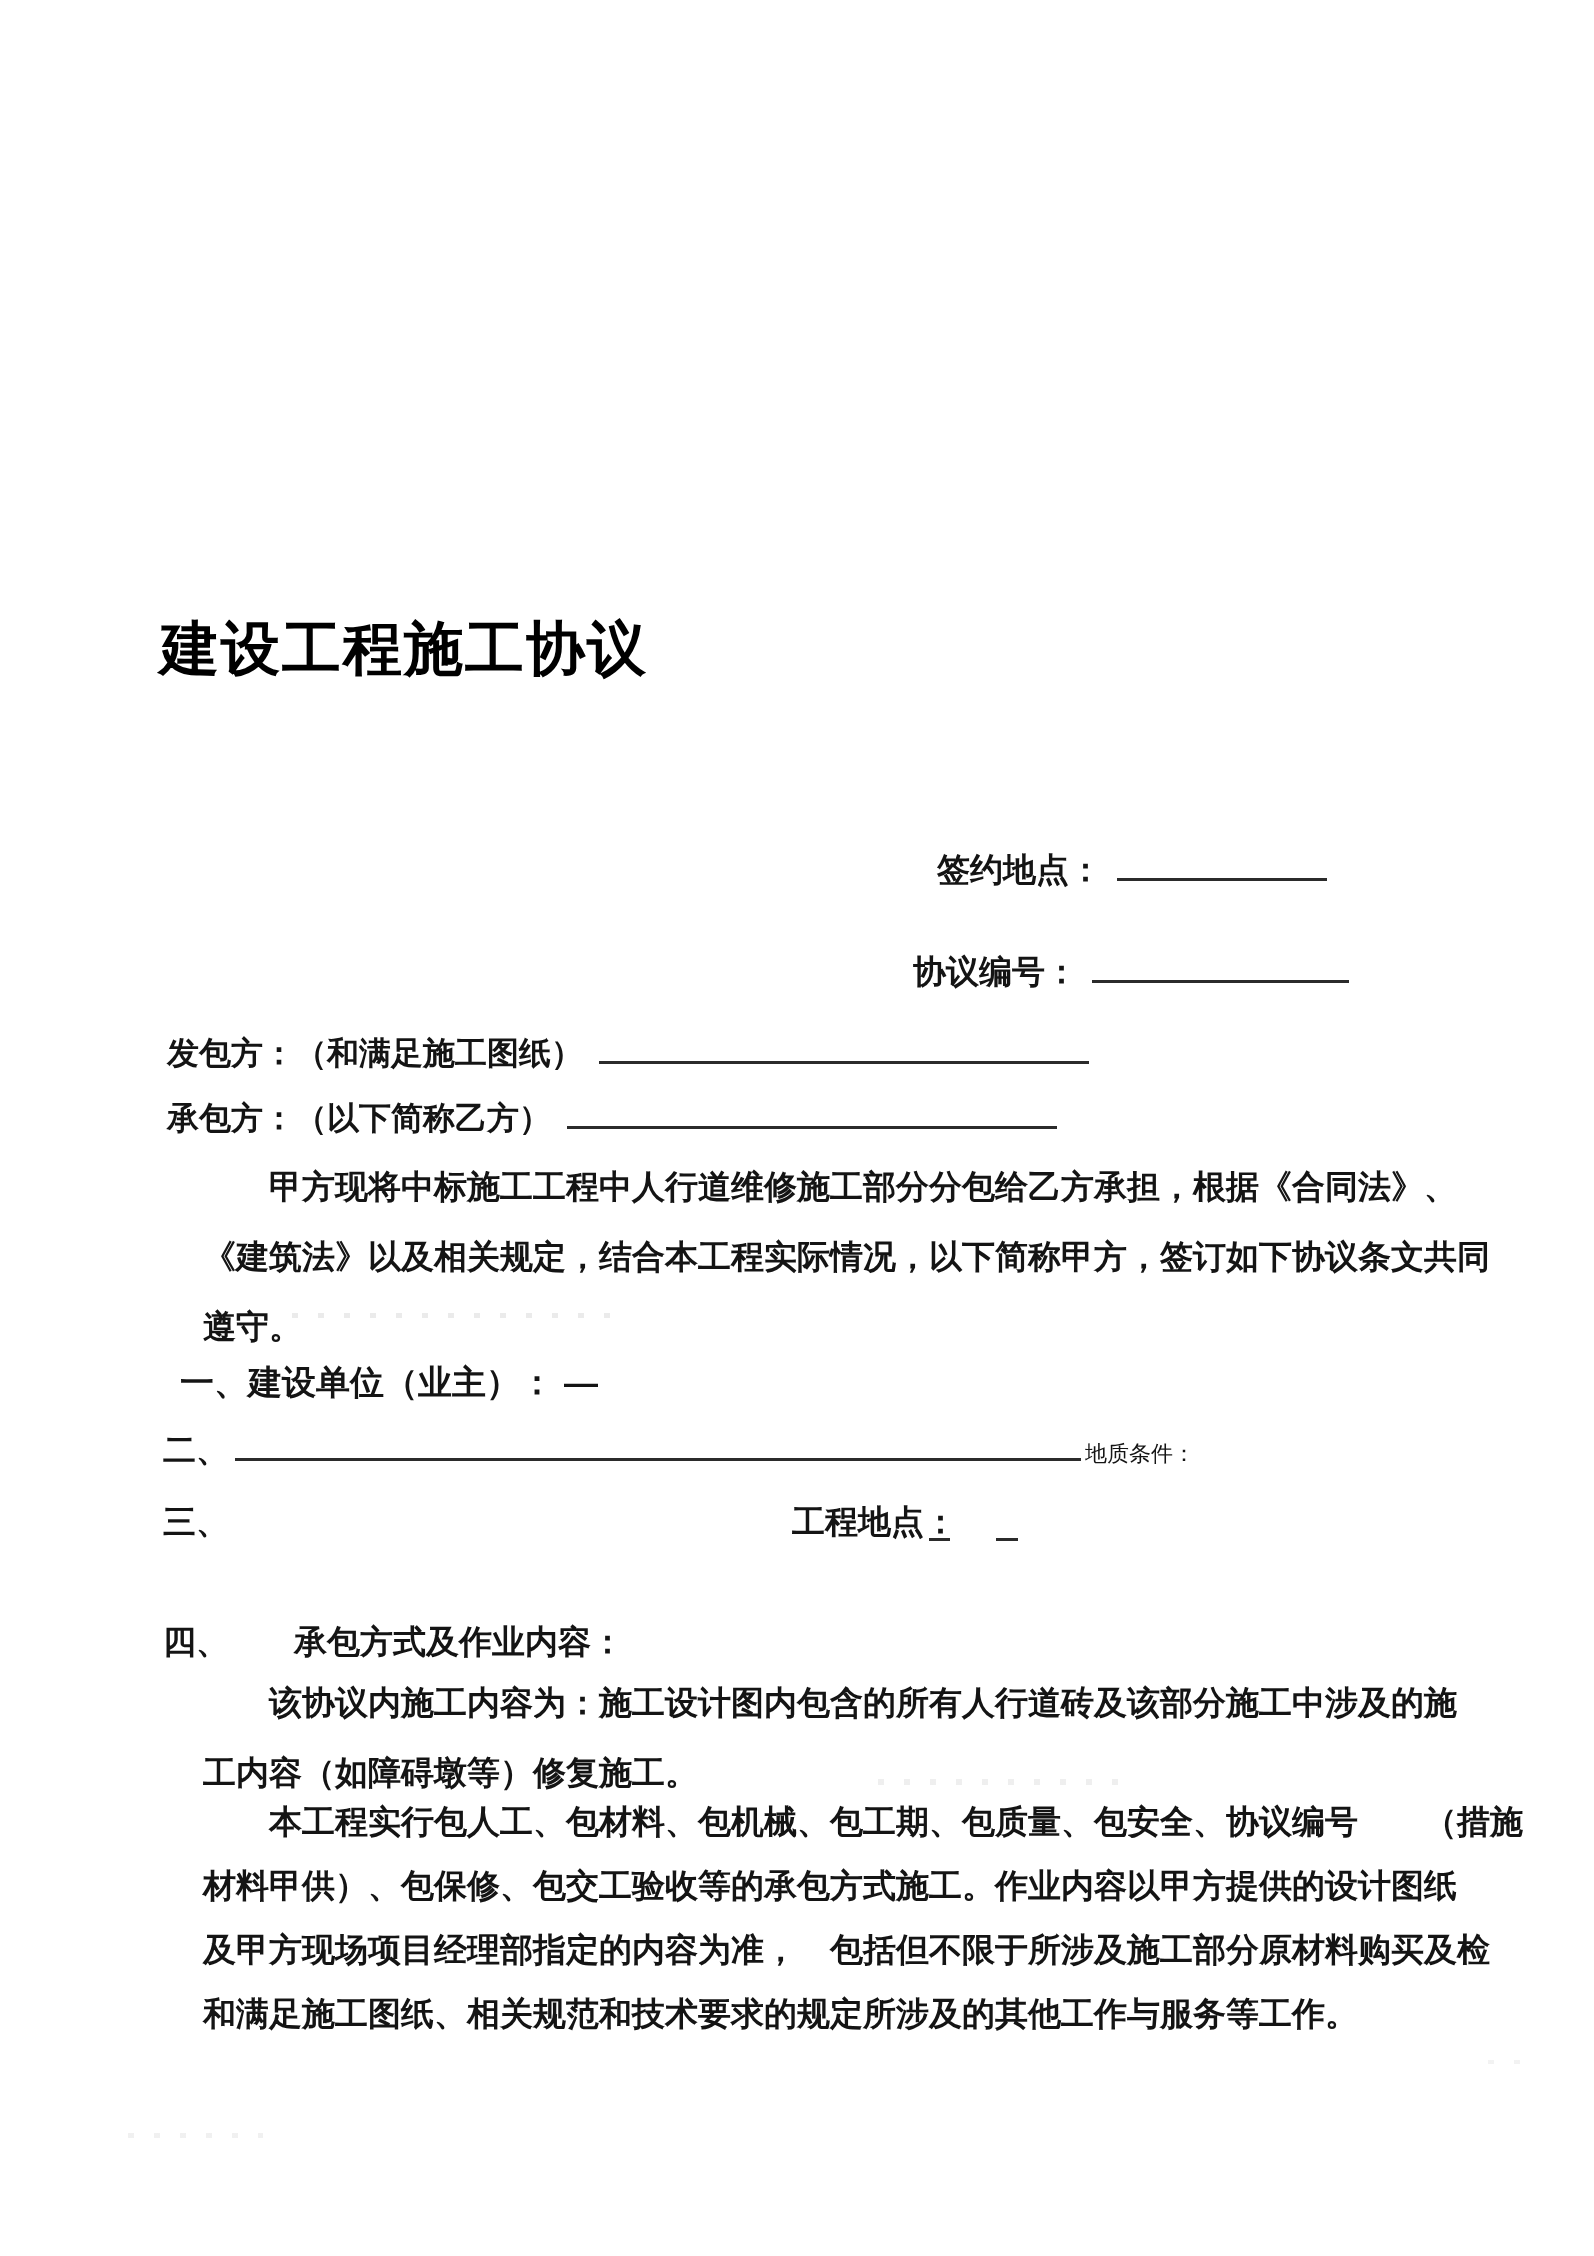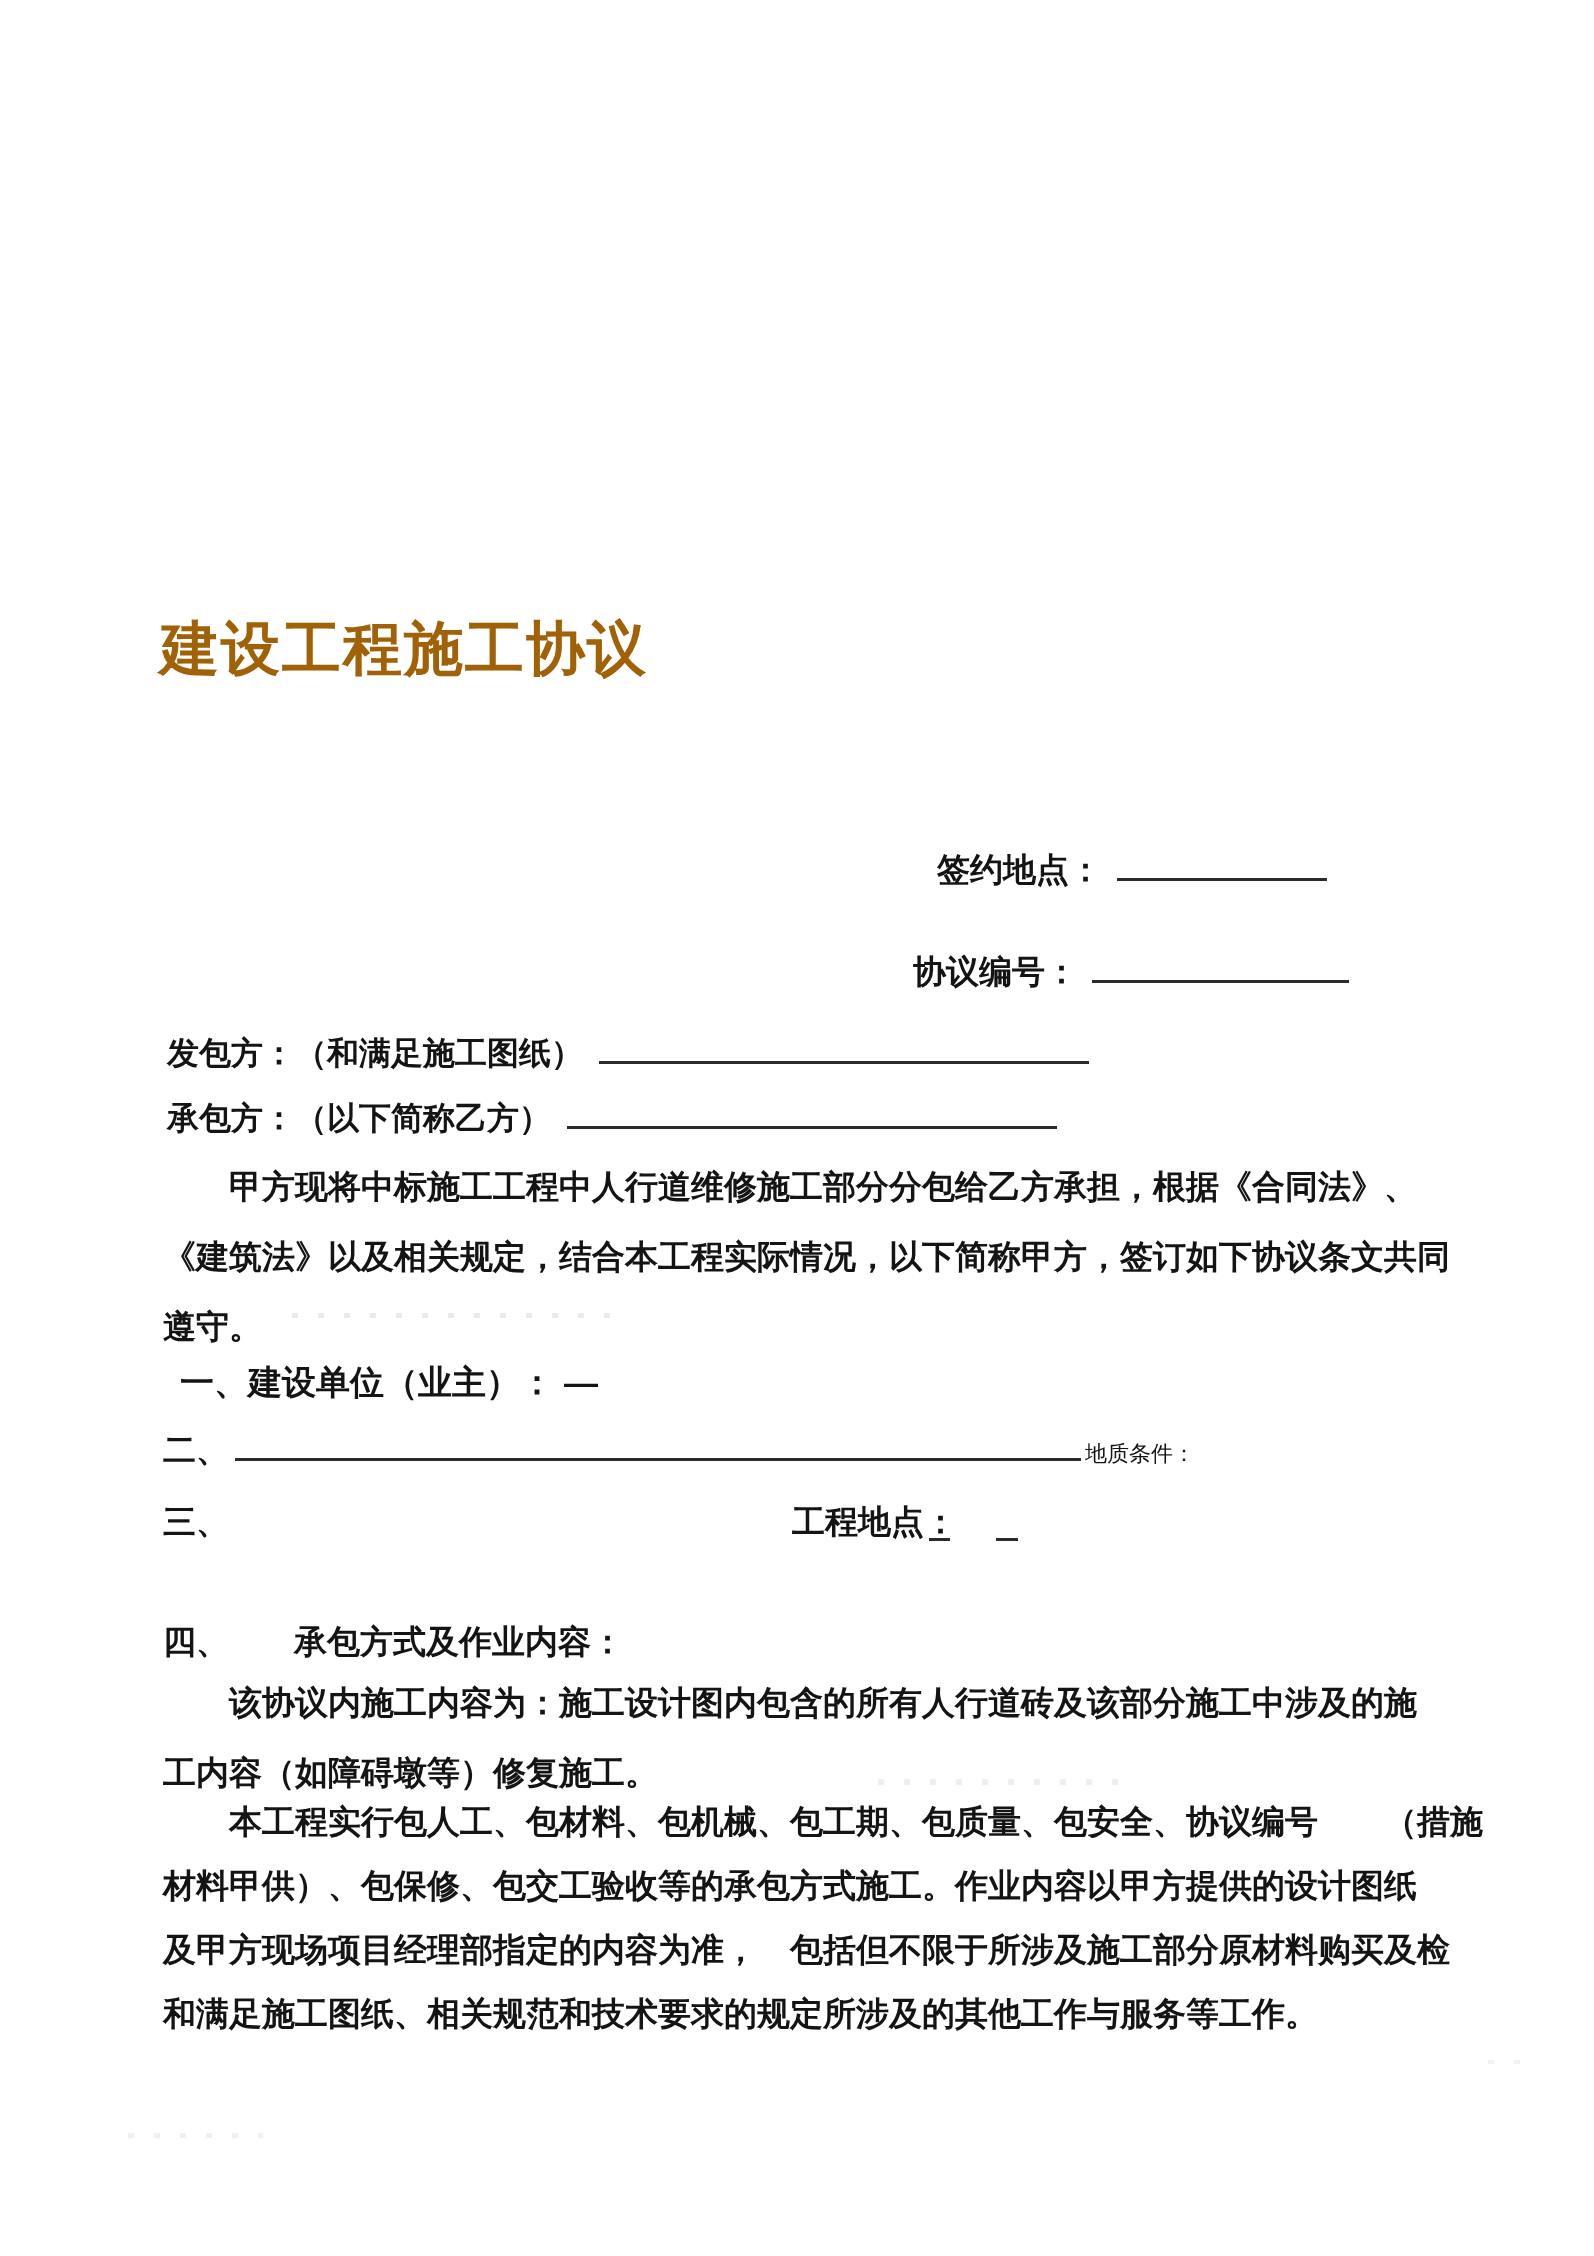--- a/index.html
+++ b/index.html
@@ -13,36 +13,36 @@
     color: #141414;
     font-weight: 600;
     overflow: hidden;
   }
   .abs { position: absolute; white-space: nowrap; }
   .doc-title {
     left: 160px; top: 610px;
     font-size: 59px;
     font-weight: 700;
     letter-spacing: 2px;
-    color: #a16207;
+    color: #000000;
   }
   .meta-row  { font-size: 33px; }
   .party-row { font-size: 32px; }
   .blank {
     display: inline-block;
     height: 0.9em;
     border-bottom: 3px solid #2b2b2b;
   }
   .blank-sign      { width: 210px; margin-left: 15px; }
   .blank-agreement { width: 257px; margin-left: 14px; }
   .blank-party     { width: 490px; margin-left: 16px; }
   .blank-clause2   { width: 846px; margin-left: 6px;  }
   .blank-project   { width: 336px; }
   .para { position: absolute; font-size: 33px; }
-  .para .line { display: block; white-space: nowrap; }
+  .para .line { display: block; white-space: nowrap; margin-left: 40px; }
   .para-intro    { left: 163px; top: 1152px; }
   .para-intro    .line { line-height: 70px; height: 70px; }
   .para-scope    { left: 163px; top: 1668px; }
   .para-scope    .line { line-height: 70px; height: 70px; }
   .para-contract { left: 163px; top: 1790px; }
   .para-contract .line { line-height: 64px; height: 64px; }
   .indent { text-indent: 66px; }
   .clause-num   { font-size: 33px; }
   .clause-title { font-size: 22px; font-weight: 400; }
   .clause1-row  { left: 180px; top: 1360px; font-size: 34px; font-weight: 700; }

